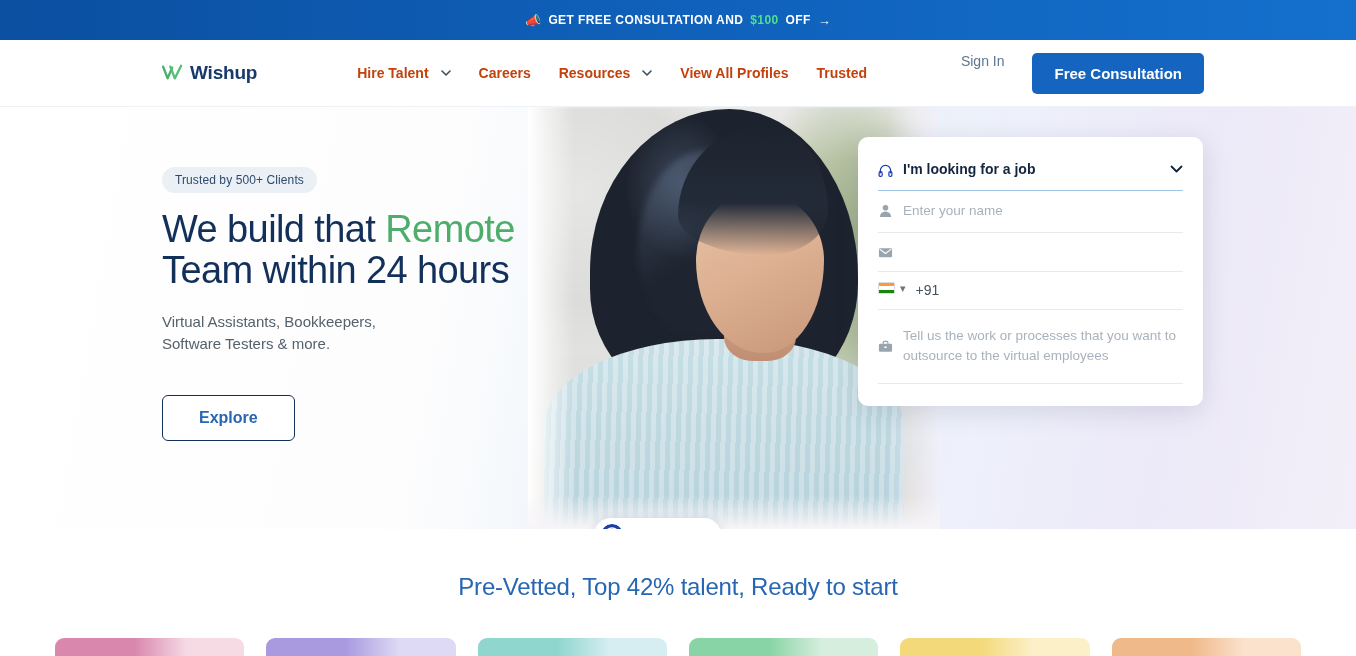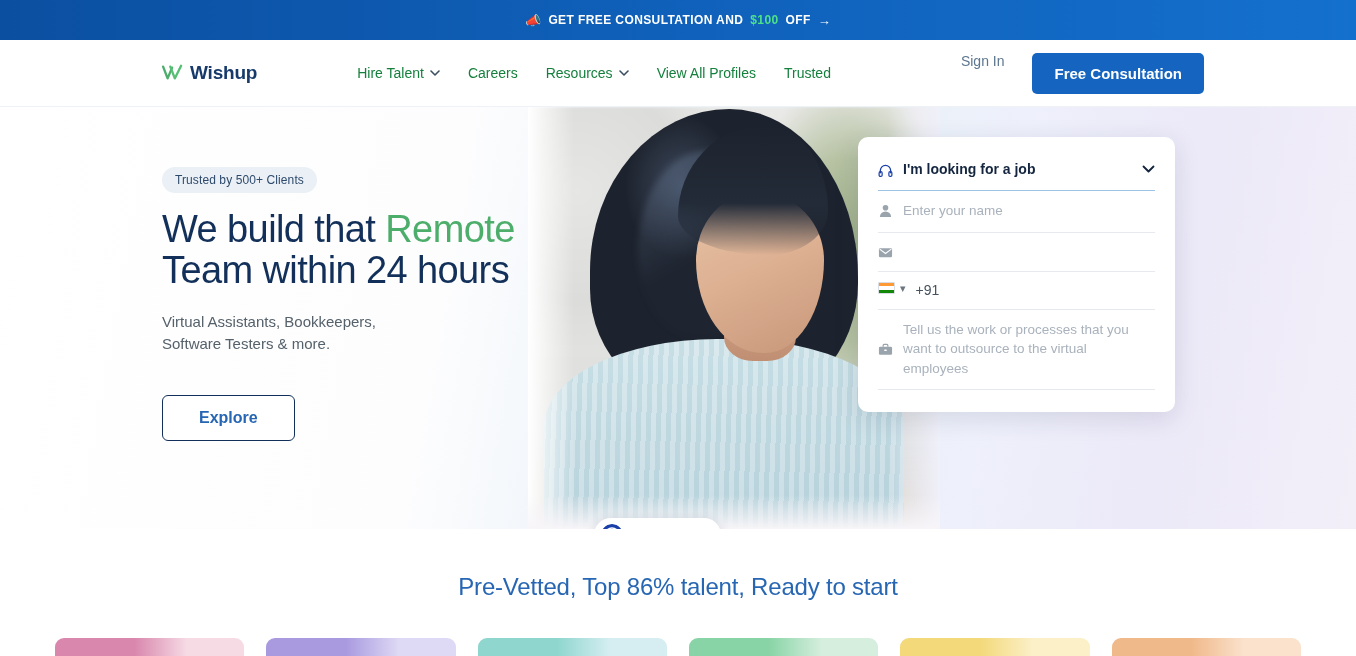--- a/index.html
+++ b/index.html
@@ -42,22 +42,22 @@
     z-index: 20;
   }
   .brand { display: flex; align-items: center; gap: 6px; }
   .brand-mark { width: 22px; height: 18px; display: block; }
   .brand-name {
     font-size: 19px; font-weight: bold; color: #173a6b; letter-spacing: -0.2px;
   }
 
   .nav { display: flex; align-items: center; gap: 28px; margin-left: 100px; }
   .nav-item {
-    font-size: 14px; color: #15803d; display: flex; align-items: center; gap: 6px;
-    cursor: pointer; white-space: nowrap;
+    font-size: 14px; color: #c2410c; display: flex; align-items: center; gap: 12px;
+    cursor: pointer; white-space: nowrap; font-weight: bold;
   }
   .chev { width: 10px; height: 6px; display: inline-block; }
 
   .header-right { margin-left: auto; display: flex; align-items: flex-start; gap: 28px; }
   .signin { font-size: 14px; color: #5d7690; cursor: pointer; }
   .cta-btn {
     background: #1565c0; color: #fff; font-size: 15px; font-weight: bold;
     padding: 12px 22px; border: none; border-radius: 5px; cursor: pointer;
     white-space: nowrap;
   }
@@ -207,21 +207,21 @@
     color: #1b2b3f;
     white-space: nowrap;
   }
   .pill-top { left: 594px; top: 411px; }
   .pill-ico { width: 22px; height: 22px; border-radius: 50%; display: block; flex: 0 0 auto; }
 
   
   .form-card {
     position: absolute;
     left: 858px; top: 30px;
-    width: 317px;
+    width: 345px;
     background: #ffffff;
     border-radius: 10px;
     box-shadow: 0 6px 26px rgba(30,45,80,0.13);
     padding: 16px 20px 22px;
   }
   .field {
     display: flex; align-items: flex-start; gap: 10px;
     border-bottom: 1px solid #e6eaef;
     padding: 10px 0 11px;
   }
@@ -418,21 +418,21 @@
         </svg>
         <span class="field-ph">Tell us the work or processes that you want to outsource to the virtual employees</span>
       </div>
 
     </div>
 
   </div>
 </div>
 
 <div class="section">
-  <h2 class="section-title">Pre-Vetted, Top 86% talent, Ready to start</h2>
+  <h2 class="section-title">Pre-Vetted, Top 42% talent, Ready to start</h2>
   <div class="cards-strip">
     <div class="card-top" style="background: linear-gradient(90deg, rgb(217, 135, 173) 0%, rgb(217, 135, 173) 42%, rgb(246, 219, 229) 70%, rgb(246, 219, 229) 100%);"></div>
     <div class="card-top" style="background: linear-gradient(90deg, rgb(169, 154, 224) 0%, rgb(169, 154, 224) 42%, rgb(222, 217, 244) 70%, rgb(222, 217, 244) 100%);"></div>
     <div class="card-top" style="background: linear-gradient(90deg, rgb(143, 214, 207) 0%, rgb(143, 214, 207) 42%, rgb(214, 238, 242) 70%, rgb(214, 238, 242) 100%);"></div>
     <div class="card-top" style="background: linear-gradient(90deg, rgb(136, 212, 166) 0%, rgb(136, 212, 166) 42%, rgb(213, 238, 221) 70%, rgb(213, 238, 221) 100%);"></div>
     <div class="card-top" style="background: linear-gradient(90deg, rgb(243, 217, 122) 0%, rgb(243, 217, 122) 42%, rgb(251, 240, 200) 70%, rgb(251, 240, 200) 100%);"></div>
     <div class="card-top" style="background: linear-gradient(90deg, rgb(240, 185, 138) 0%, rgb(240, 185, 138) 42%, rgb(250, 226, 205) 70%, rgb(250, 226, 205) 100%);"></div>
   </div>
 </div>
 

